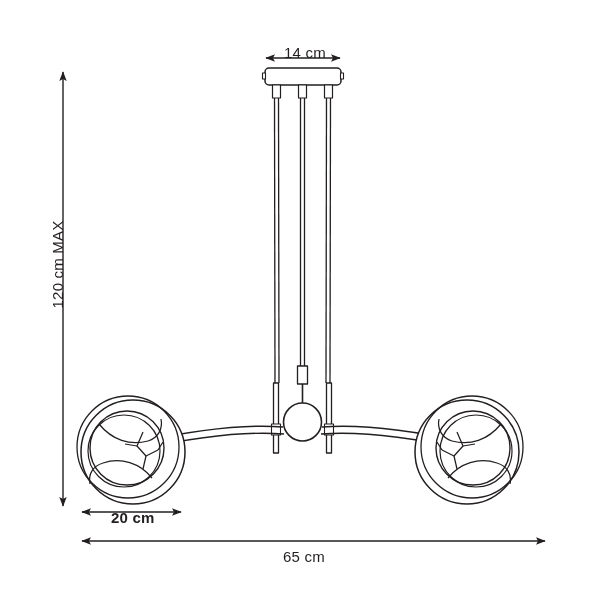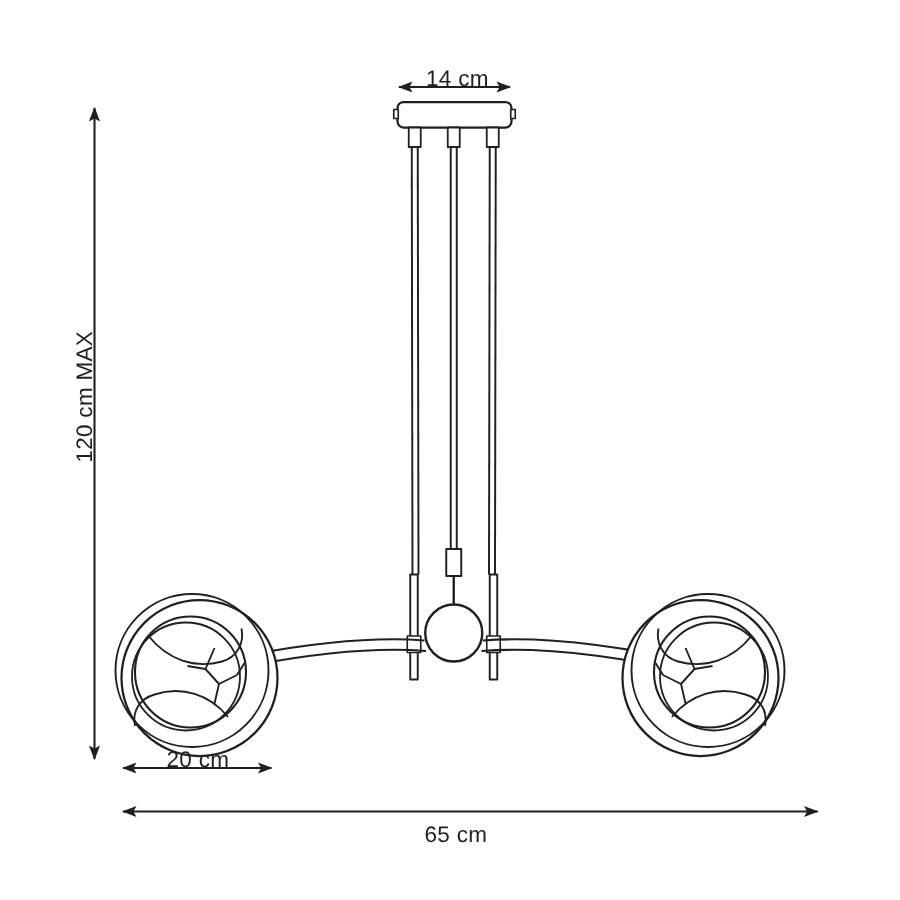--- a/index.html
+++ b/index.html
@@ -34,21 +34,22 @@
     white-space: nowrap;
     letter-spacing: 0.2px;
     text-align: right;
   }
   #label-width-14 {
     left: 284px;
     top: 44px;
   }
   #label-depth-20 {
     left: 111px;
-    top: 498px;
+    top: 509px;
+    font-weight: bold;
   }
   #label-width-89 {
     left: 283px;
     top: 548px;
   }
   #label-height-120 {
     left: -3px;
     top: 256px;
     transform: rotate(-90deg);
     transform-origin: 50% 50%;

